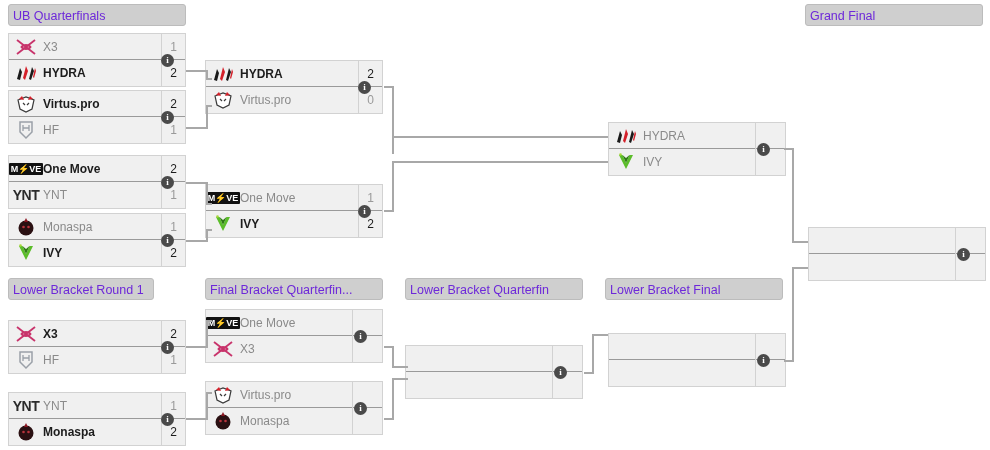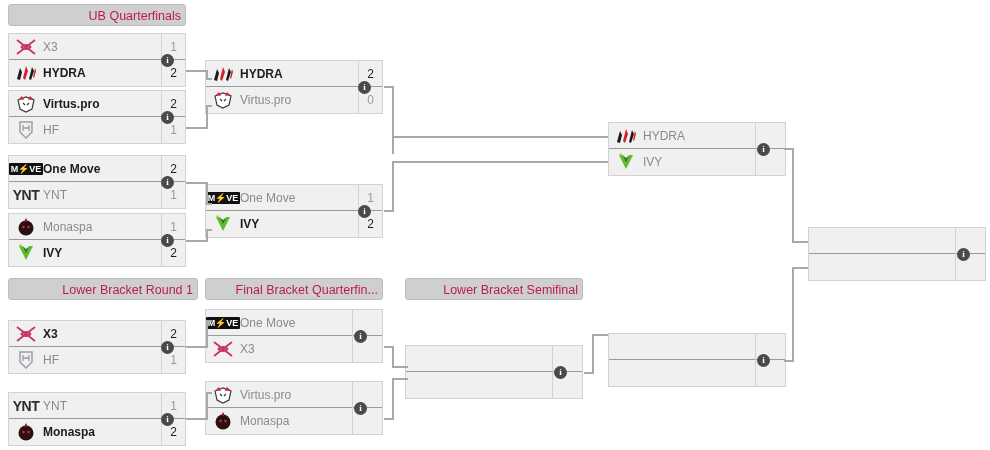--- a/index.html
+++ b/index.html
@@ -17,23 +17,23 @@
   }
 
   
   .round-header {
     position: absolute;
     height: 22px;
     line-height: 22px;
     background: #cfcfcf;
     border: 1px solid #bcbcbc;
     border-radius: 3px;
-    text-align: right;
+    text-align: left;
     font-size: 12.5px;
-    color: #be185d;
+    color: #6d28d9;
     white-space: nowrap;
     overflow: hidden;
     text-overflow: ellipsis;
     box-sizing: border-box;
     padding: 0 4px;
   }
 
   
   .match {
     position: absolute;
@@ -140,23 +140,25 @@
     letter-spacing: -0.5px;
     font-family: "Liberation Sans", sans-serif;
   }
 </style>
 </head>
 <body>
 
 <div id="bracket-root">
 
   <div class="round-header" style="left:8px; top:4px; width:178px;">UB Quarterfinals</div>
-  <div class="round-header" style="left:8px; top:278px; width:190px;">Lower Bracket Round 1</div>
+  <div class="round-header" style="left:805px; top:4px; width:178px;">Grand Final</div>
+  <div class="round-header" style="left:8px; top:278px; width:146px;">Lower Bracket Round 1</div>
   <div class="round-header" style="left:205px; top:278px; width:178px;">Final Bracket Quarterfin...</div>
-  <div class="round-header" style="left:405px; top:278px; width:178px;">Lower Bracket Semifinal</div>
+  <div class="round-header" style="left:405px; top:278px; width:178px;">Lower Bracket Quarterfin</div>
+  <div class="round-header" style="left:605px; top:278px; width:178px;">Lower Bracket Final</div>
 
   <div class="conn h" style="left:186px; top:70px; width:22px;"></div>
   <div class="conn v" style="left:206px; top:70px; height:10px;"></div>
   <div class="conn h" style="left:206px; top:78px; width:6px;"></div>
 
   <div class="conn h" style="left:186px; top:127px; width:22px;"></div>
   <div class="conn v" style="left:206px; top:105px; height:24px;"></div>
   <div class="conn h" style="left:206px; top:105px; width:6px;"></div>
 
   <div class="conn h" style="left:186px; top:182px; width:22px;"></div>

